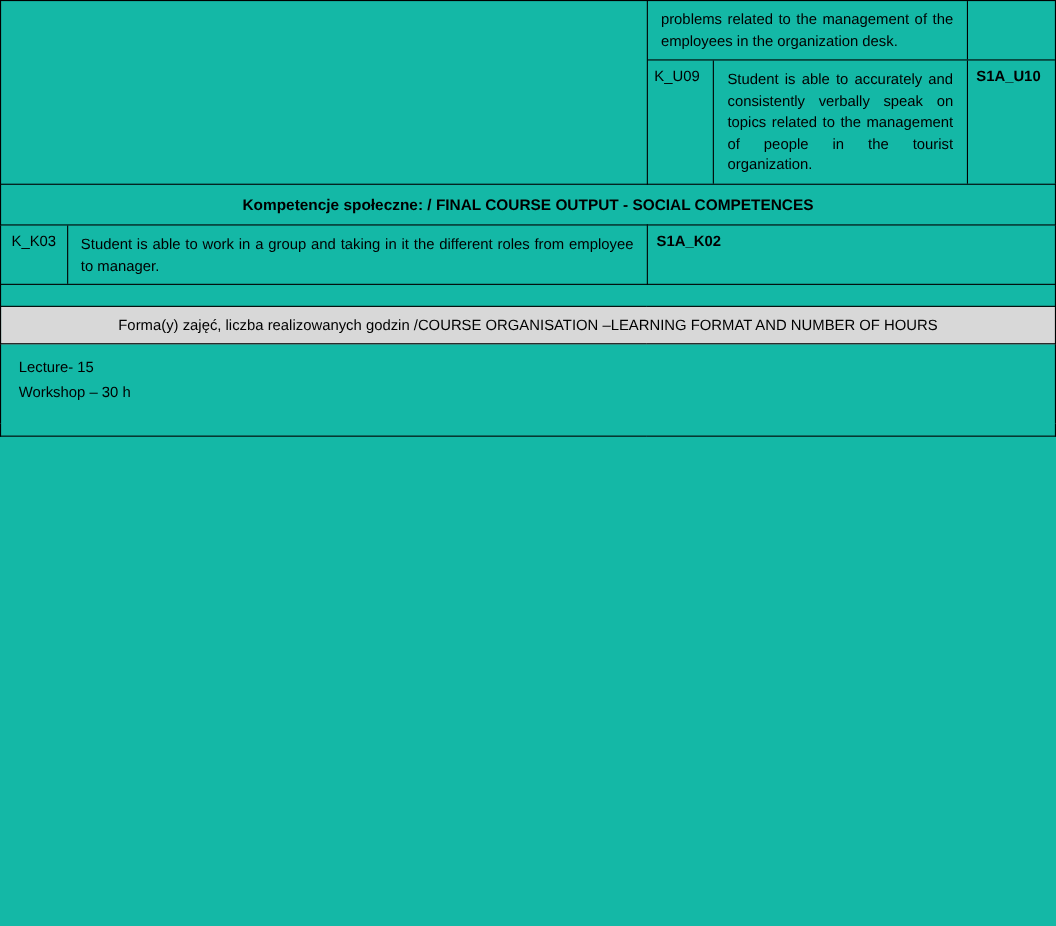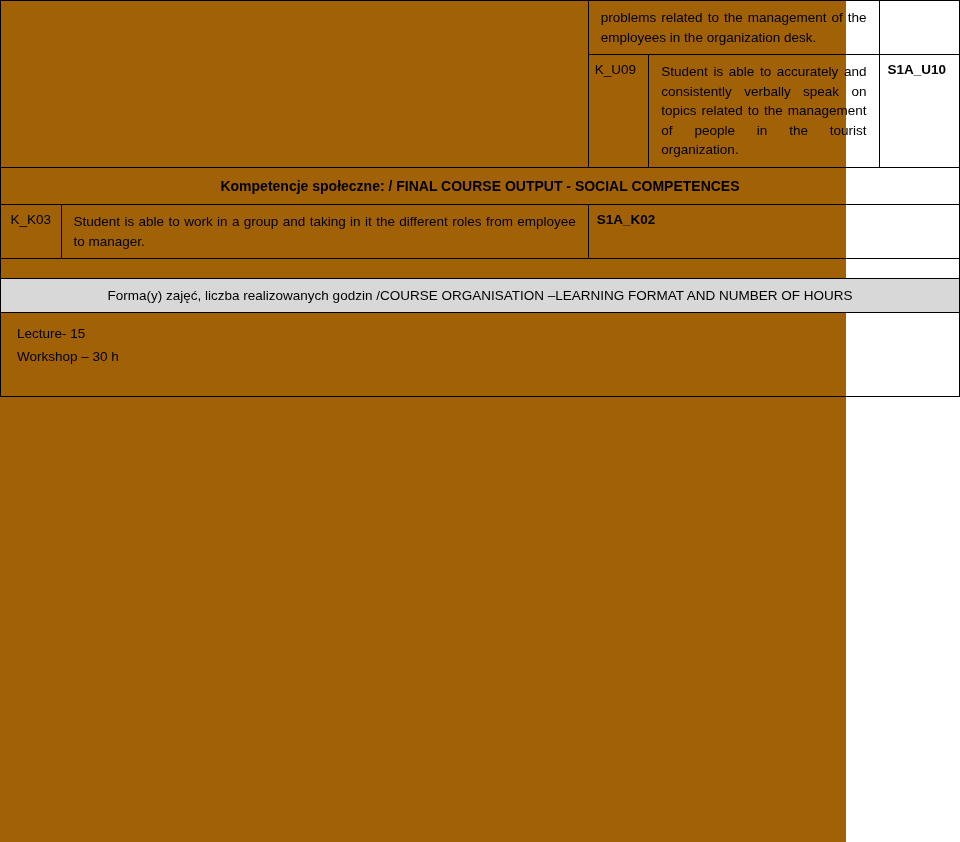--- a/index.html
+++ b/index.html
@@ -9,23 +9,23 @@
     }
     body {
       background: #fff;
       font-family: Arial, sans-serif;
       font-size: 14px;
       color: #000;
       width: 960px;
       min-height: 842px;
     }
     .page-container {
-      width: 846px;
+      width: 960px;
       min-height: 842px;
-      background: #a16207;
+      background: #14b8a6;
       padding: 0;
     }
 
     
     .main-table {
       width: 960px;
       border-collapse: collapse;
       border: 1px solid #000;
     }
     .main-table td, .main-table th {

